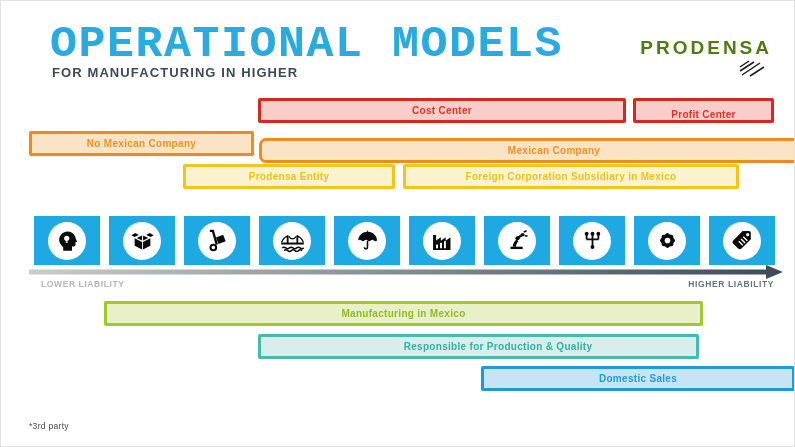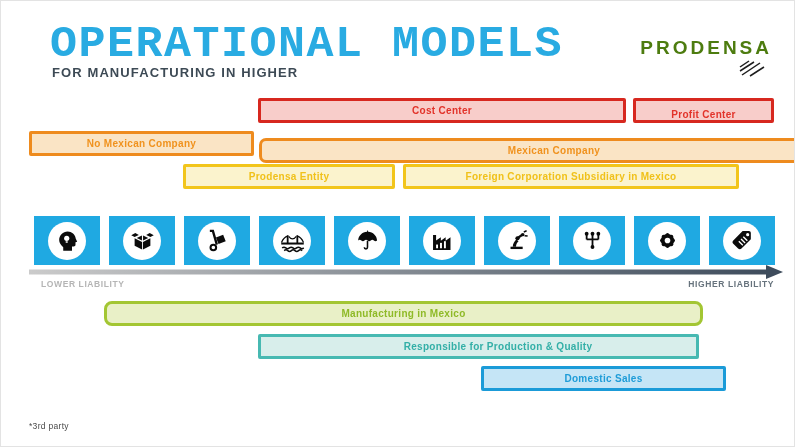--- a/index.html
+++ b/index.html
@@ -195,24 +195,24 @@
           <stop offset="1" style="stop-color:var(--c-arrowEnd,#3E4C5C)"></stop>
         </linearGradient>
       </defs>
       <rect x="0" y="5.5" width="740" height="5" fill="url(#ag)"></rect>
       <polygon points="737,1 754,8 737,15" fill="var(--c-arrowEnd,#3E4C5C)"></polygon>
     </svg>
   </div>
   <div class="axis-label axis-left">LOWER LIABILITY</div>
   <div class="axis-label axis-right">HIGHER LIABILITY</div>
 
-  <div class="bar green" style="left:103px; top:300px; width:599px;border-radius:8px;">
+  <div class="bar green" style="left:103px; top:300px; width:599px;">
       <span>Manufacturing in Mexico</span>
     </div>
   <div class="bar teal" style="left:257px; top:333px; width:441px;padding-left:39px;">
       <span>Responsible for Production &amp; Quality</span>
     </div>
-  <div class="bar blue" style="left:480px; top:365px; width:245px;">
+  <div class="bar blue" style="left:480px; top:365px; width:314px;">
       <span>Domestic Sales</span>
     </div>
 
   <div class="footnote">*3rd party</div>
 </div>
 
 </body></html>

